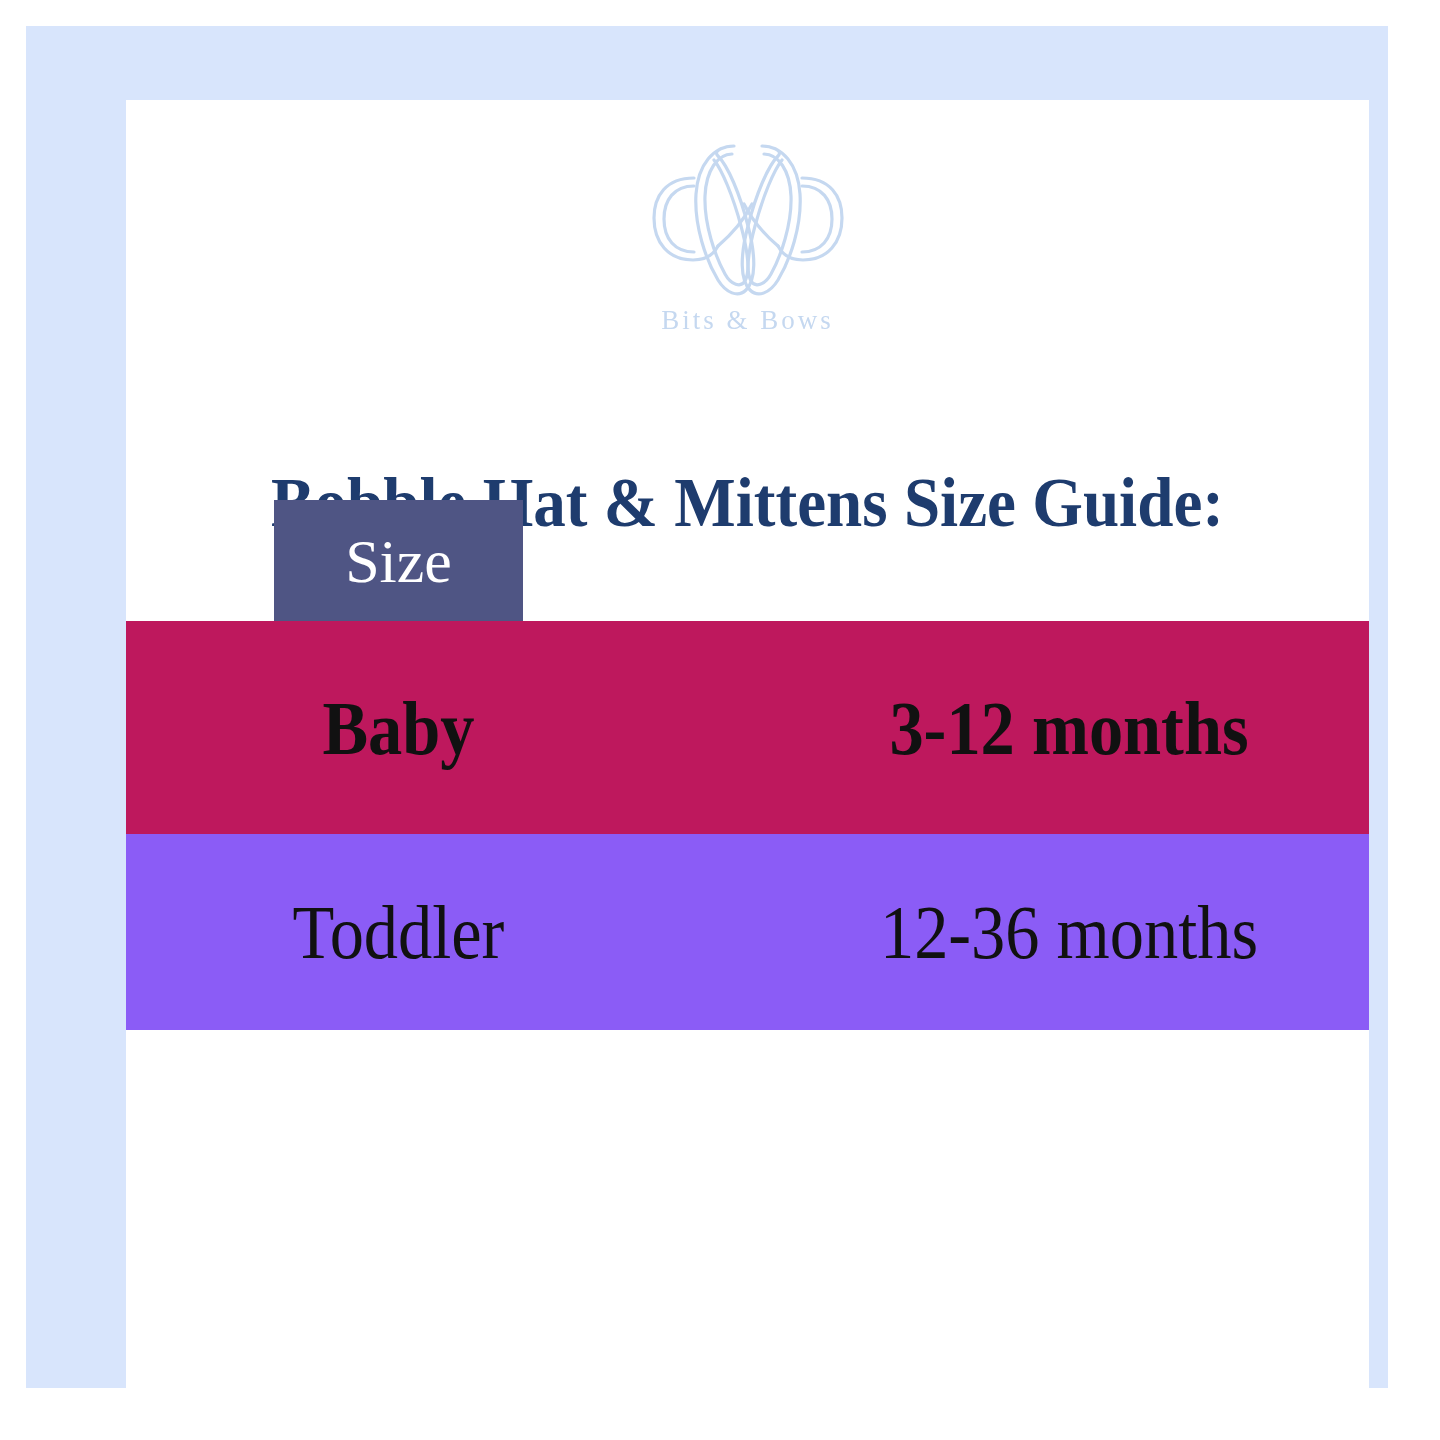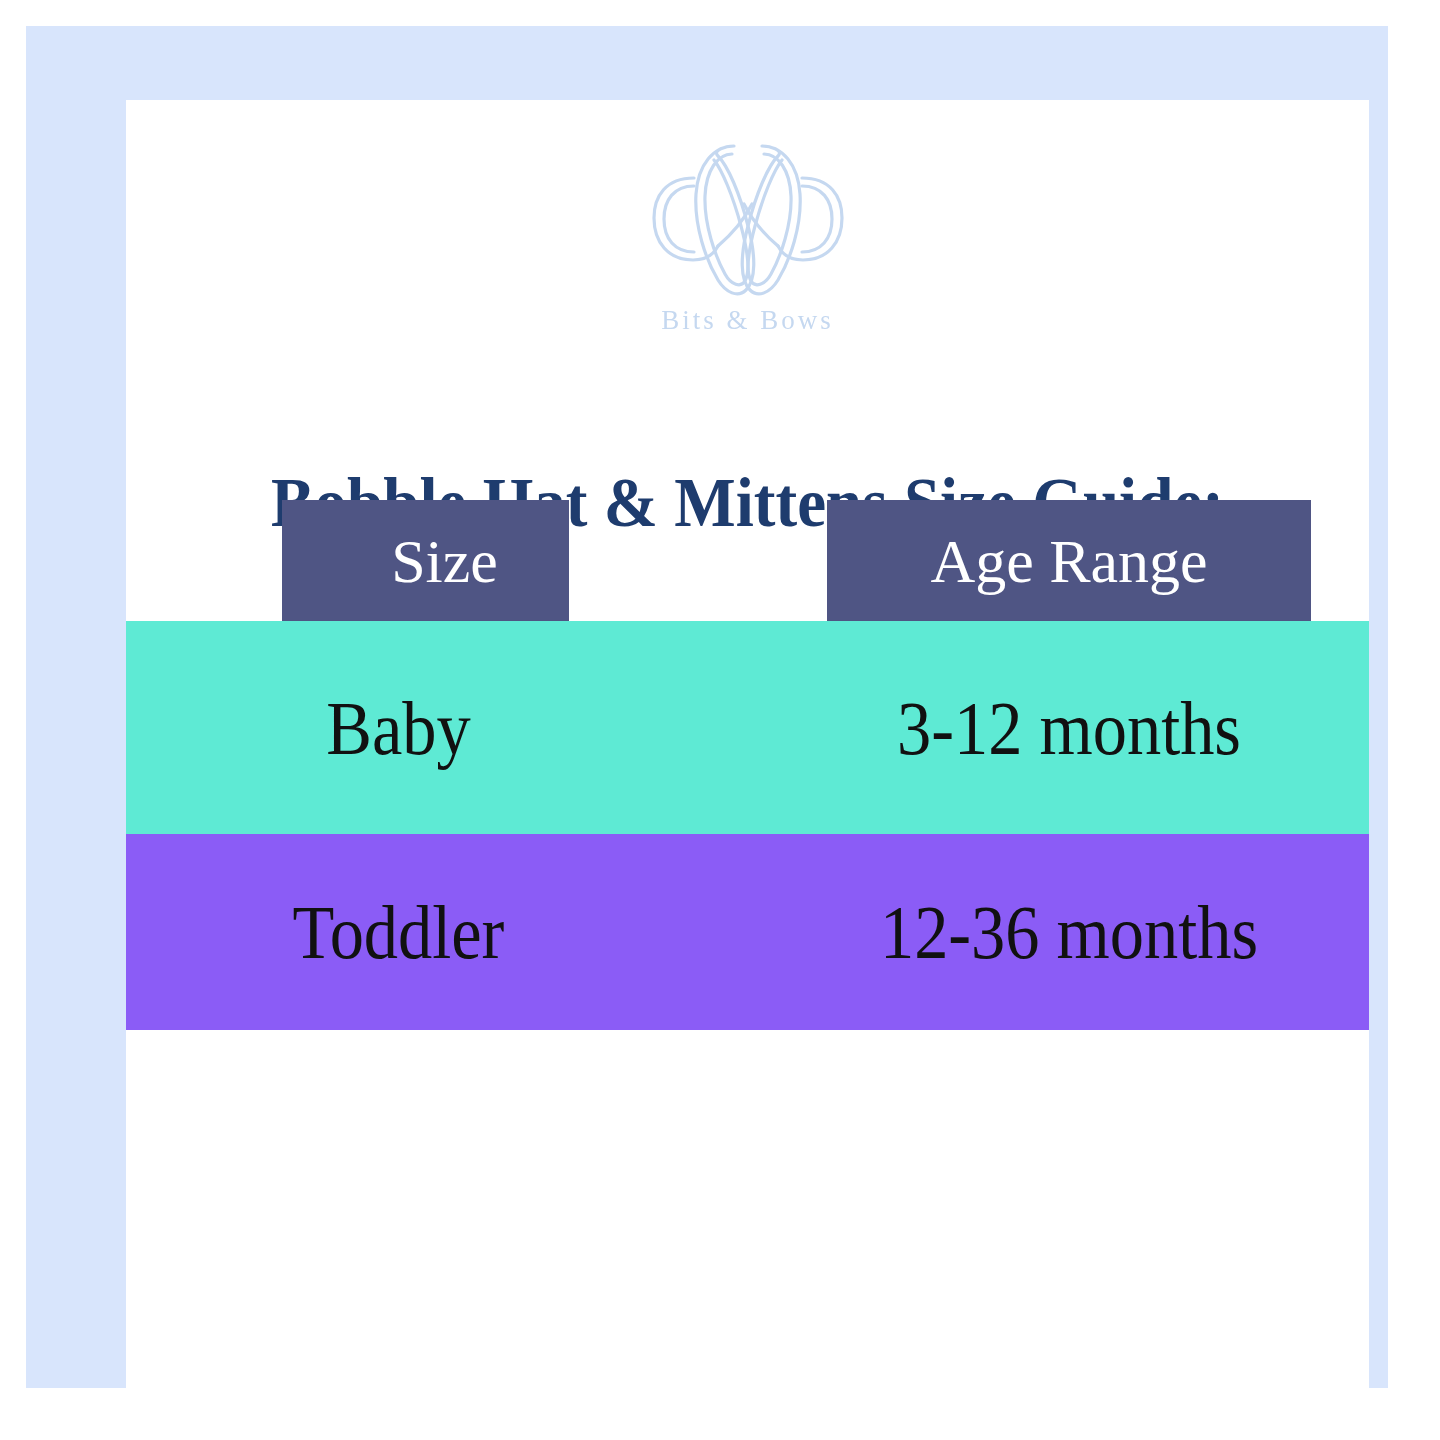--- a/index.html
+++ b/index.html
@@ -99,36 +99,35 @@
     background: #4f5584;
     color: #ffffff;
     display: flex;
     align-items: center;
     justify-content: center;
     font-family: "Liberation Serif", "DejaVu Serif", serif;
     font-size: 62px;
     line-height: 1;
   }
   #header-cell-size {
-    left: 156px;
+    left: 148px;
     width: 249px;
-    padding-left: 38px;
   }
   #header-cell-age {
     left: 701px;
     width: 484px;
   }
 
   .data-row {
     position: relative;
     width: 1243px;
     display: flex;
     align-items: center;
   }
-  .data-row.stripe-tint { background: #5eead4; }
+  .data-row.stripe-tint { background: #be185d; font-weight: bold; }
   .data-row.stripe-plain { background: #8b5cf6; }
 
   .cell-size {
     position: absolute;
     left: 148px;
     width: 249px;
     text-align: center;
     font-family: "Liberation Serif", "DejaVu Serif", serif;
     font-size: 76px;
     line-height: 1;
@@ -184,21 +183,20 @@
         </svg>
         <span id="logo-wordmark">Bits &amp; Bows</span>
       </div>
 
       <h1 id="page-title">Bobble Hat &amp; Mittens Size Guide:</h1>
 
       <div id="size-table">
 
         <div class="table-header-row">
           <div class="header-cell" id="header-cell-size">Size</div>
-          <div class="header-cell" id="header-cell-age">Age Range</div>
         </div>
 
         <div class="data-row stripe-tint" id="row-baby">
           <div class="cell-size">Baby</div>
           <div class="cell-age">3-12 months</div>
         </div>
 
         <div class="data-row stripe-plain" id="row-toddler">
           <div class="cell-size">Toddler</div>
           <div class="cell-age">12-36 months</div>

